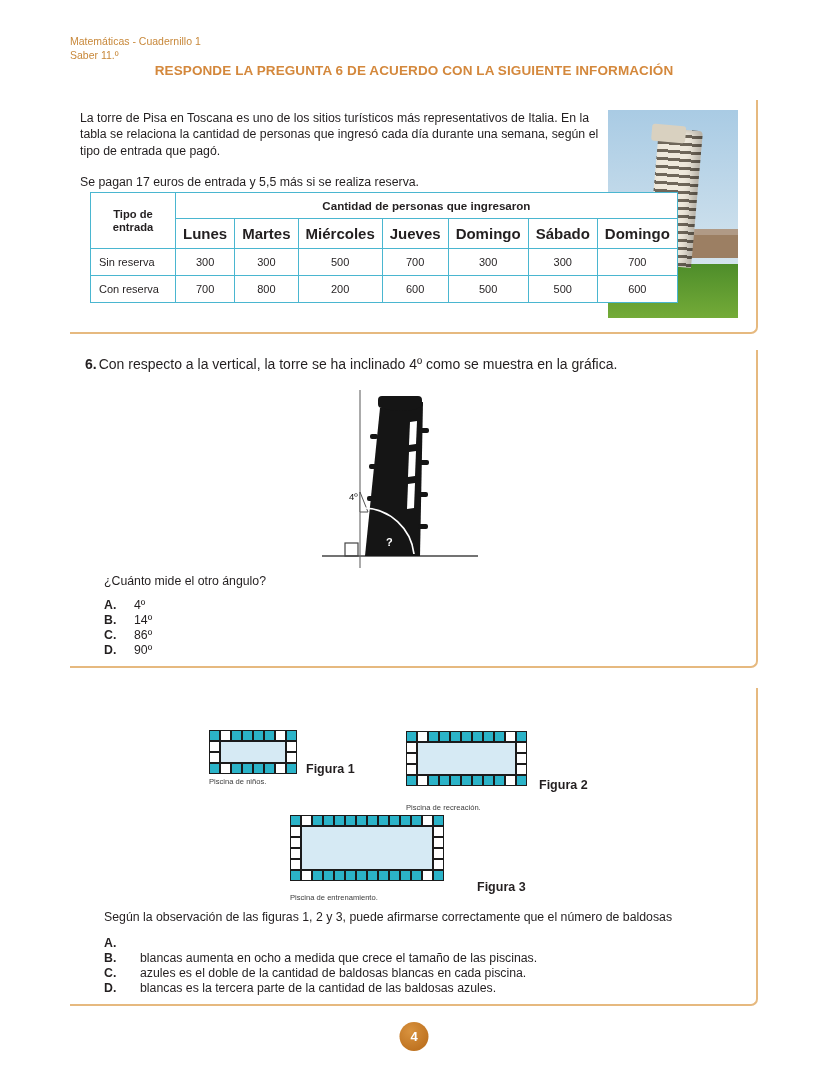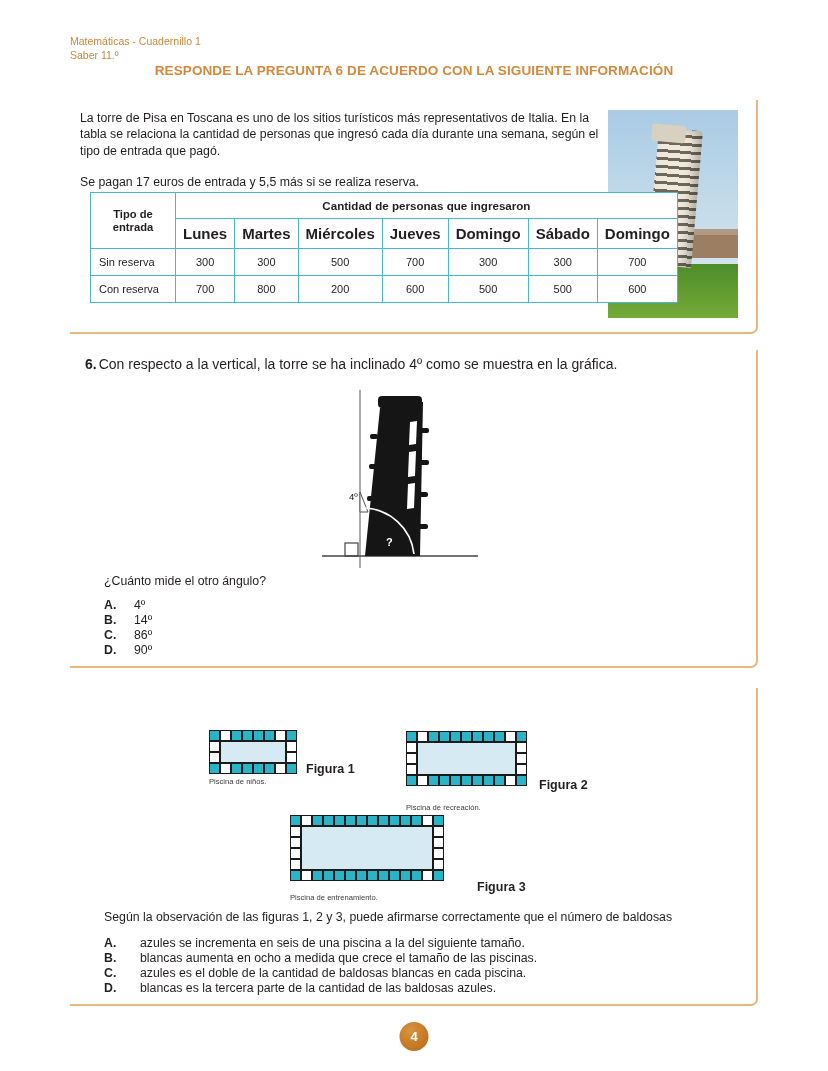--- a/index.html
+++ b/index.html
@@ -507,21 +507,20 @@
       <div class="tile blue" style="grid-area: 6 / 14;"></div>
       <div class="tile water" style="grid-area: 2 / 2 / 6 / 14;"></div>
     </div>
   <div class="fig-label" id="fig3-label">Figura 3</div>
   <div class="fig-caption" id="fig3-caption">Piscina de entrenamiento.</div>
 
   <div id="q7-ask">Según la observación de las figuras 1, 2 y 3, puede afirmarse correctamente que el número de baldosas</div>
   <div class="options" id="q7-options">
       <div class="opt">
         <span class="letter">A.</span>
-        <span>azules se incrementa en seis de una piscina a la del siguiente tamaño.</span>
       </div>
       <div class="opt">
         <span class="letter">B.</span>
         <span>blancas aumenta en ocho a medida que crece el tamaño de las piscinas.</span>
       </div>
       <div class="opt">
         <span class="letter">C.</span>
         <span>azules es el doble de la cantidad de baldosas blancas en cada piscina.</span>
       </div>
       <div class="opt">

